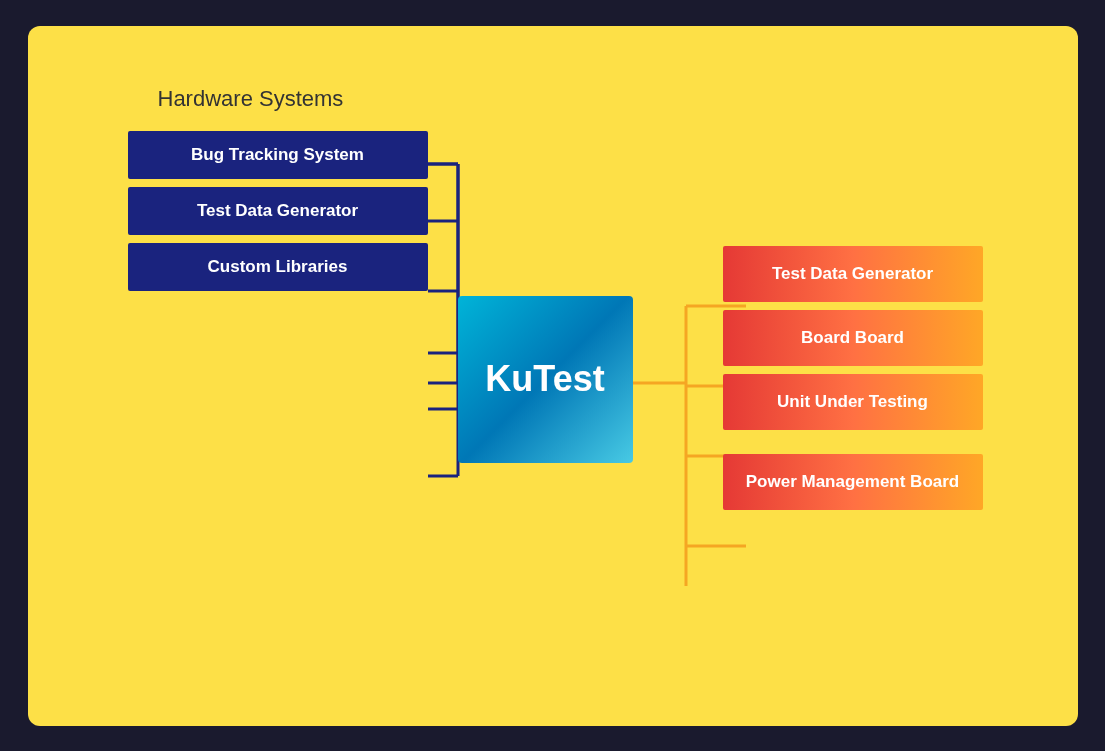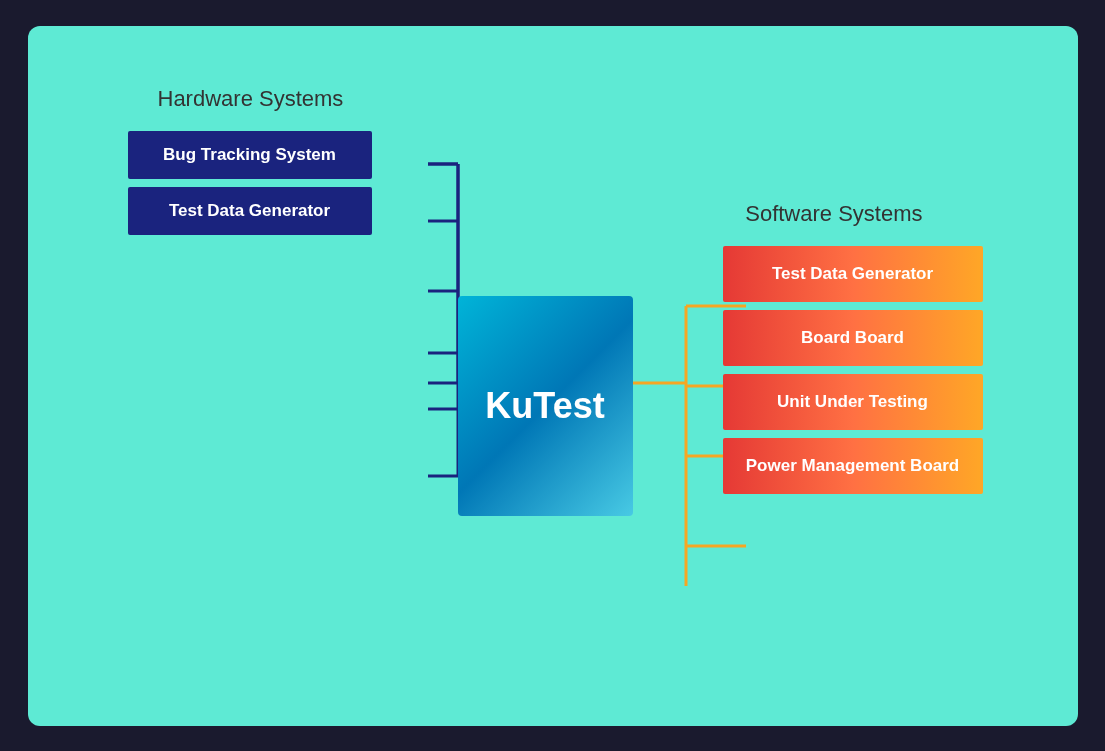--- a/index.html
+++ b/index.html
@@ -10,21 +10,21 @@
       background: #1a1a2e;
       display: flex;
       align-items: center;
       justify-content: center;
       font-family: Arial, sans-serif;
     }
 
     .diagram-container {
       width: 1050px;
       height: 700px;
-      background: #5eead4;
+      background: #fde047;
       border-radius: 12px;
       position: relative;
       overflow: hidden;
       padding-left: 28px;
     }
 
     
     .section-label {
       position: absolute;
       font-size: 22px;
@@ -43,40 +43,40 @@
     }
 
     
     .left-boxes {
       position: absolute;
       left: 100px;
       top: 105px;
       display: flex;
       flex-direction: column;
       gap: 8px;
-      width: 244px;
+      width: 300px;
     }
 
     .hw-box {
       background: #1a237e;
       color: white;
       font-weight: bold;
       font-size: 17px;
       text-align: center;
       padding: 14px 10px;
       border-radius: 2px;
     }
 
     
     .kutest-box {
       position: absolute;
       left: 430px;
       top: 270px;
       width: 175px;
-      height: 220px;
+      height: 167px;
       background: linear-gradient(135deg, #00b4d8 0%, #0077b6 50%, #48cae4 100%);
       display: flex;
       align-items: center;
       justify-content: center;
       border-radius: 4px;
     }
 
     .kutest-box span {
       color: white;
       font-size: 36px;
@@ -99,21 +99,21 @@
       font-weight: bold;
       font-size: 17px;
       text-align: center;
       padding: 18px 10px;
       border-radius: 2px;
     }
 
     .sw-box-1 { background: linear-gradient(90deg, #e53935 0%, #ff7043 50%, #ffa726 100%); }
     .sw-box-2 { background: linear-gradient(90deg, #e53935 0%, #ff7043 50%, #ffa726 100%); }
     .sw-box-3 { background: linear-gradient(90deg, #e53935 0%, #ff7043 50%, #ffa726 100%); }
-    .sw-box-4 { background: linear-gradient(90deg, #e53935 0%, #ff7043 50%, #ffa726 100%); }
+    .sw-box-4 { background: linear-gradient(90deg, #e53935 0%, #ff7043 50%, #ffa726 100%); margin-top: 16px; }
 
     
     .connectors {
       position: absolute;
       top: 0;
       left: 0;
       width: 100%;
       height: 100%;
       pointer-events: none;
     }
@@ -147,28 +147,30 @@
     <line x1="658" y1="280" x2="718" y2="280" stroke="#f5a623" stroke-width="3"></line>
     <line x1="658" y1="360" x2="718" y2="360" stroke="#f5a623" stroke-width="3"></line>
     <line x1="658" y1="430" x2="718" y2="430" stroke="#f5a623" stroke-width="3"></line>
     <line x1="658" y1="520" x2="718" y2="520" stroke="#f5a623" stroke-width="3"></line>
 
     <line x1="605" y1="357" x2="658" y2="357" stroke="#f5a623" stroke-width="3"></line>
   </svg>
 
   <div class="section-label label-hardware">Hardware Systems</div>
 
-  <div class="section-label label-software">Software Systems</div>
 
   <div class="left-boxes">
     <div class="hw-box">
       <span>Bug Tracking System</span>
     </div>
     <div class="hw-box">
       <span>Test Data Generator</span>
+    </div>
+    <div class="hw-box">
+      <span>Custom Libraries</span>
     </div>
   </div>
 
   <div class="kutest-box">
     <span>KuTest</span>
   </div>
 
   <div class="right-boxes">
     <div class="sw-box sw-box-1">
       <span>Test Data Generator</span>

